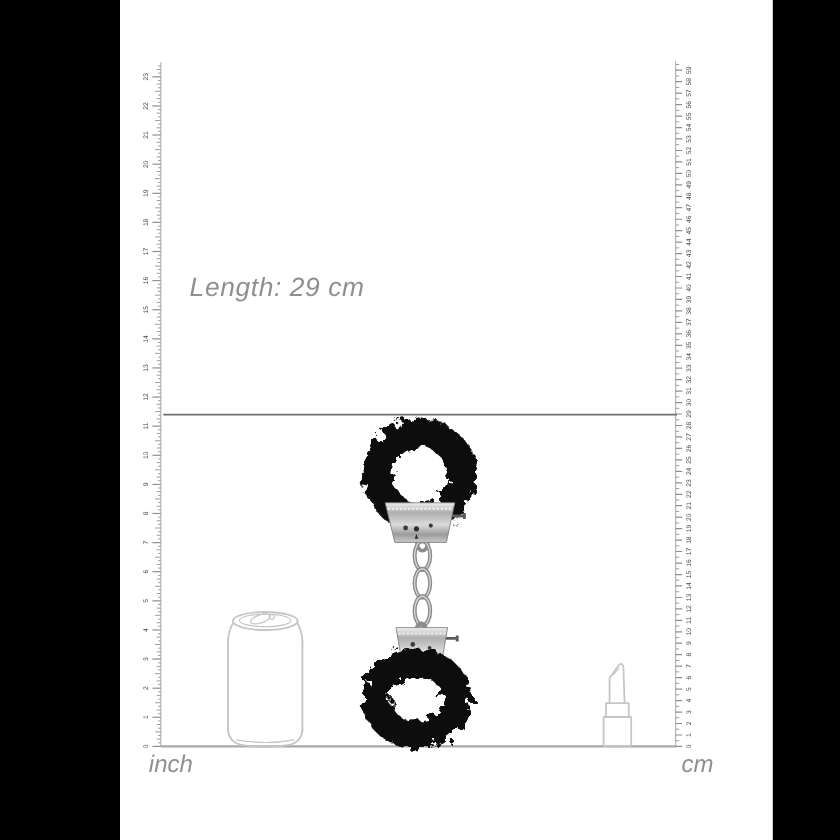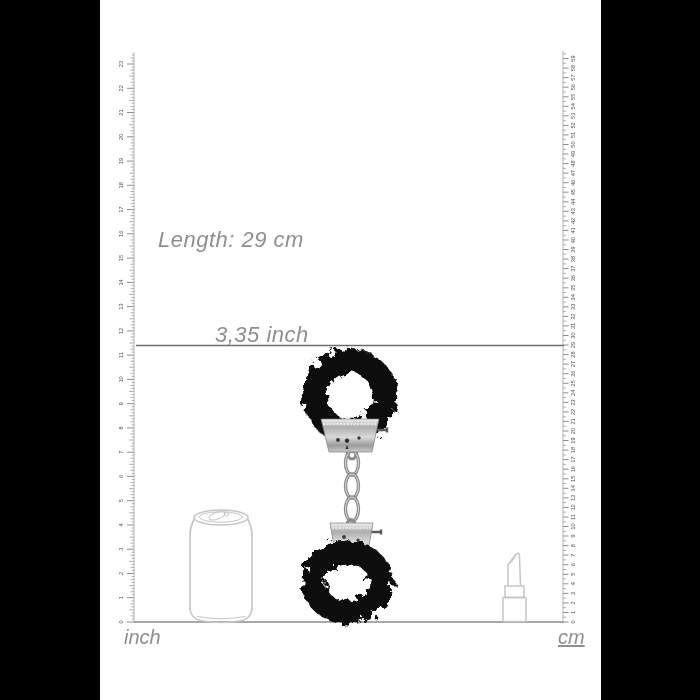--- a/index.html
+++ b/index.html
@@ -1,21 +1,21 @@
 <!DOCTYPE html>
 <html><head>
 <meta charset="utf-8">
 <style>
   html,body{margin:0;padding:0;background:#000;}
   .stage{position:relative;width:700px;height:700px;background:#000;overflow:hidden;
          font-family:"Liberation Sans", sans-serif;}
   .bar{position:absolute;top:0;height:700px;background:#000;}
   .bar.left{left:0;width:100px;}
   .bar.right{left:601px;width:99px;}
-  .content{position:absolute;left:100px;top:0;width:501px;height:700px;background:#fff;}
+  .content{position:absolute;left:100px;top:0;width:544px;height:700px;background:#fff;}
   .content svg{position:absolute;left:0;top:0;}
   .measure-text{position:absolute;color:#8f8f8f;font-style:italic;font-size:22px;
                 letter-spacing:0.5px;white-space:nowrap;}
   .ruler-label{position:absolute;color:#8f8f8f;font-style:italic;font-size:20px;}
 </style>
 </head>
 <body>
 
 <div class="stage">
   <div class="bar left"></div>
@@ -502,18 +502,17 @@
         </g>
 
         <g filter="url(#fur2)">
           <ellipse cx="247" cy="582" rx="34" ry="30" fill="none" stroke="#0a0a0a" stroke-width="23"></ellipse>
           <ellipse cx="247" cy="582" rx="44" ry="40" fill="none" stroke="#0a0a0a" stroke-width="3" stroke-dasharray="0.6 2"></ellipse>
         </g>
       </g>
     </svg>
 
     <div class="measure-text" style="left:58px;top:227px;">Length: 29 cm</div>
-    <div class="measure-text" style="left:115px;top:322px;">3,35 inch</div>
 
     <div class="ruler-label" style="left:24px;top:626px;">inch</div>
-    <div class="ruler-label" style="left:458px;top:626px;text-decoration:underline;">cm</div>
+    <div class="ruler-label" style="left:468px;top:626px;">cm</div>
   </div>
 </div>
 
 </body></html>

